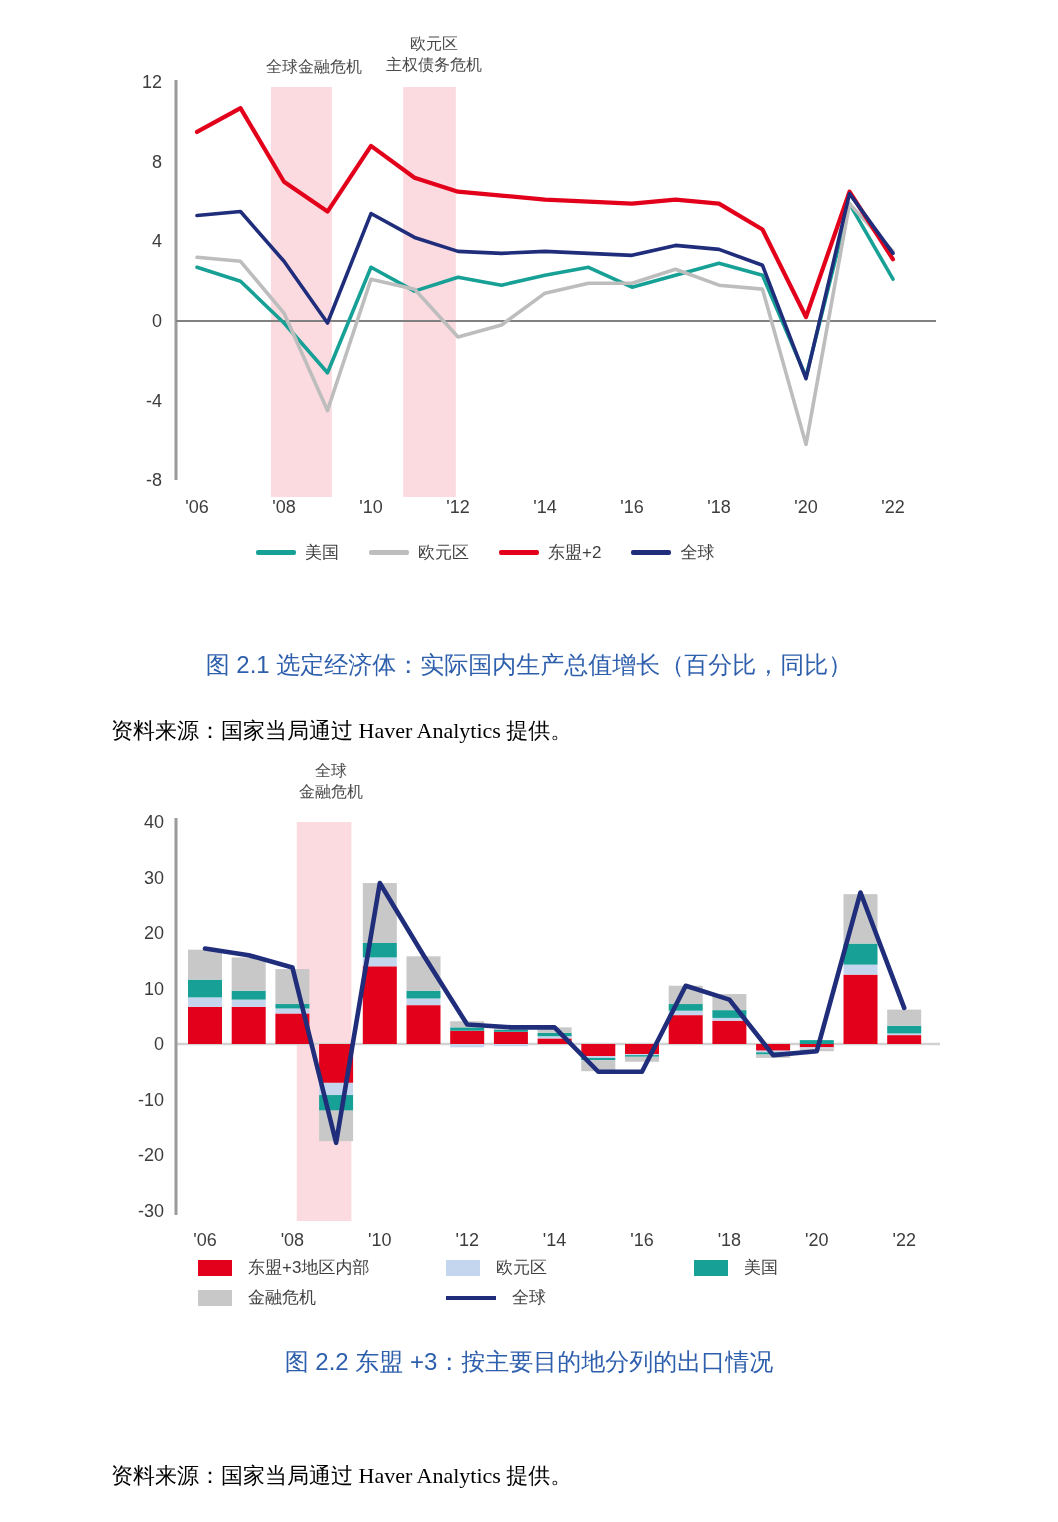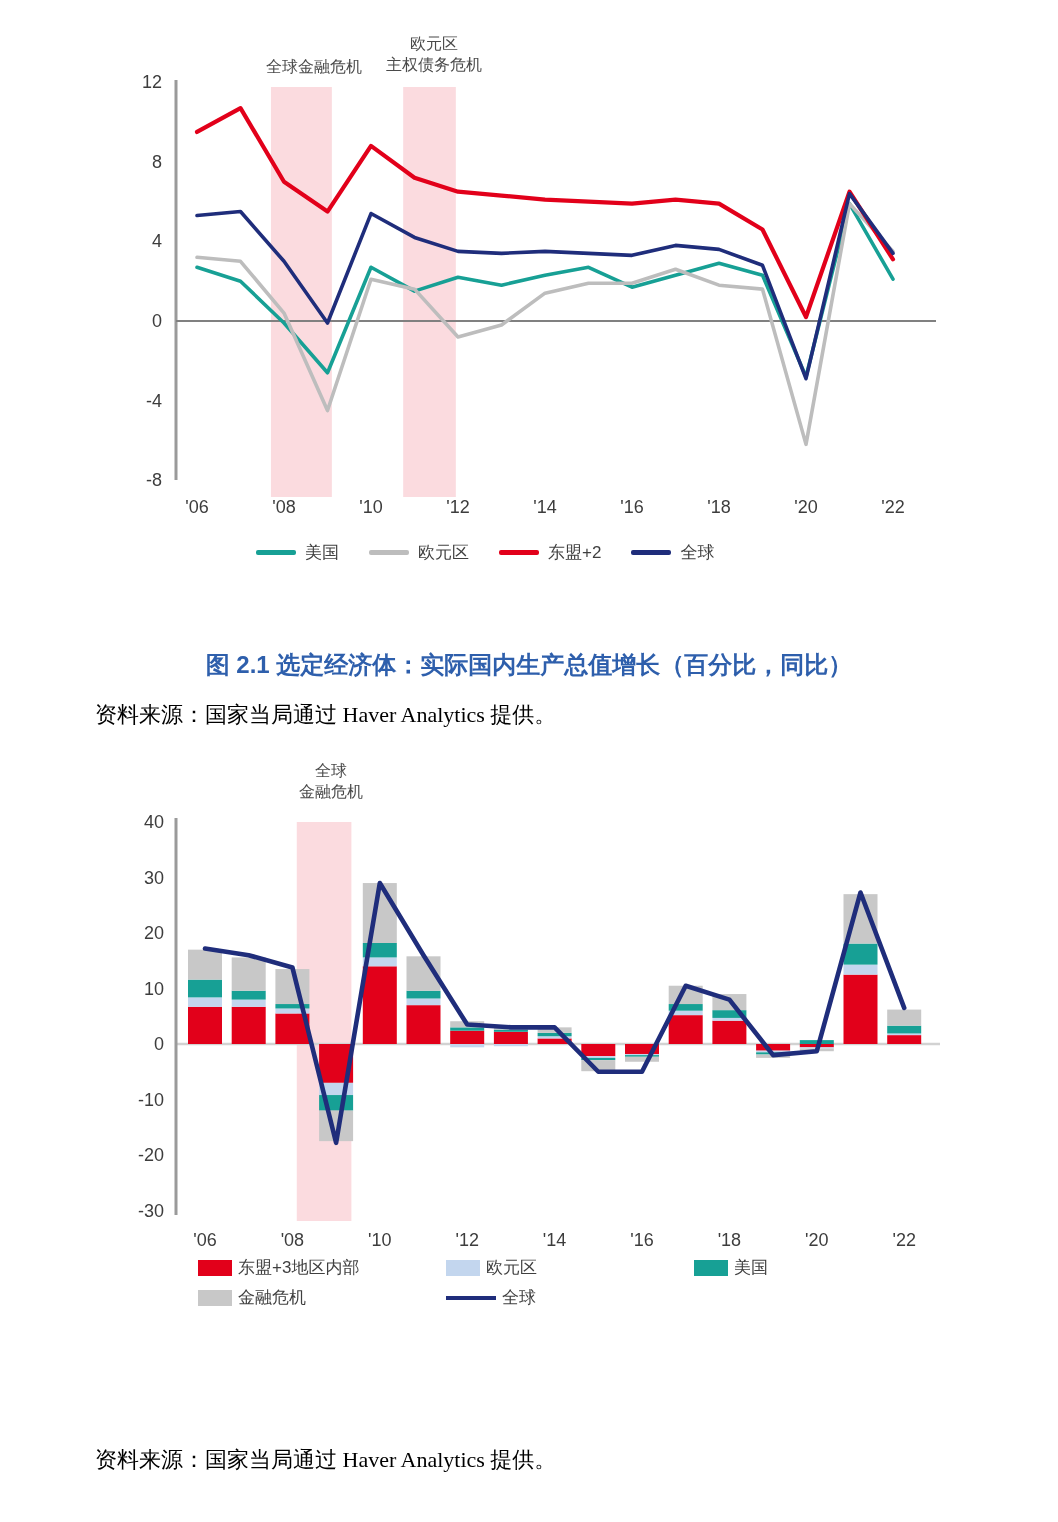--- a/index.html
+++ b/index.html
@@ -8,28 +8,28 @@
   #charts-canvas{position:absolute;left:0;top:0;}
   .anno{position:absolute;transform:translateX(-50%);text-align:center;
         font-size:16px;line-height:21px;color:#4a4a4a;white-space:pre-line;}
   .legend1{position:absolute;left:256px;top:541px;display:flex;gap:30px;align-items:center;
            font-size:17px;color:#3f3f3f;}
   .legend1 .item{display:flex;align-items:center;gap:9px;}
   .sw-line{display:inline-block;width:40px;height:5px;border-radius:2px;}
   .legend2{position:absolute;left:198px;top:1256px;display:grid;
            grid-template-columns:248px 248px auto;row-gap:7px;
            font-size:17px;color:#3f3f3f;}
-  .legend2 .item{display:flex;align-items:center;gap:6px;}
+  .legend2 .item{display:flex;align-items:center;gap:16px;}
   .sw-rect{display:inline-block;width:34px;height:16px;}
   .sw-line2{display:inline-block;width:50px;height:4px;}
   .cap{position:absolute;left:0;width:100%;text-align:center;margin:0;
-       font-size:24px;font-weight:bold;color:#2e5fac;line-height:34px;}
+       font-size:24px;font-weight:normal;color:#2e5fac;line-height:34px;}
   #cap-2-1{top:648px;}
   #cap-2-2{top:1345px;}
-  .src{position:absolute;left:95px;margin:0;font-family:"Liberation Serif",serif;
+  .src{position:absolute;left:95px;margin:16px;font-family:"Liberation Serif",serif;
        font-size:22px;color:#000000;}
   #src-2-1{top:700px;}
   #src-2-2{top:1445px;}
 </style>
 </head>
 <body>
 
 <div class="page">
 
   <svg id="charts-canvas" width="1058" height="1522" viewBox="0 0 1058 1522">
@@ -194,16 +194,17 @@
       <span>金融危机</span>
     </div>
     <div class="item">
       <span class="sw-line2" style="background-color: rgb(31, 45, 123);"></span>
       <span>全球</span>
     </div>
     <div class="item"></div>
   </div>
 
   <h2 class="cap" id="cap-2-2">
+    <span style="display:block">图 2.2 东盟 +3：按主要目的地分列的出口情况</span>
   </h2>
   <p class="src" id="src-2-2">资料来源：国家当局通过 Haver Analytics 提供。</p>
 
 </div>
 
 </body></html>

